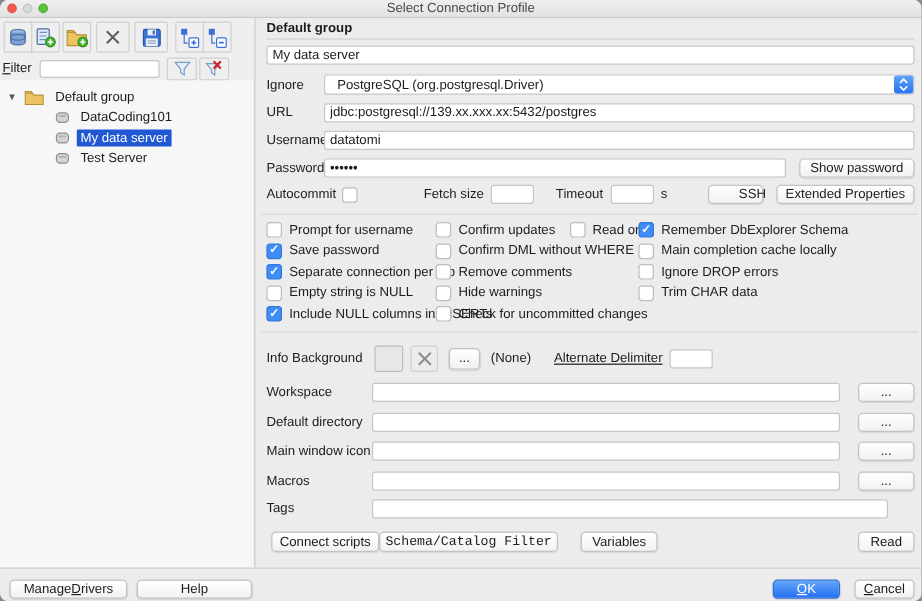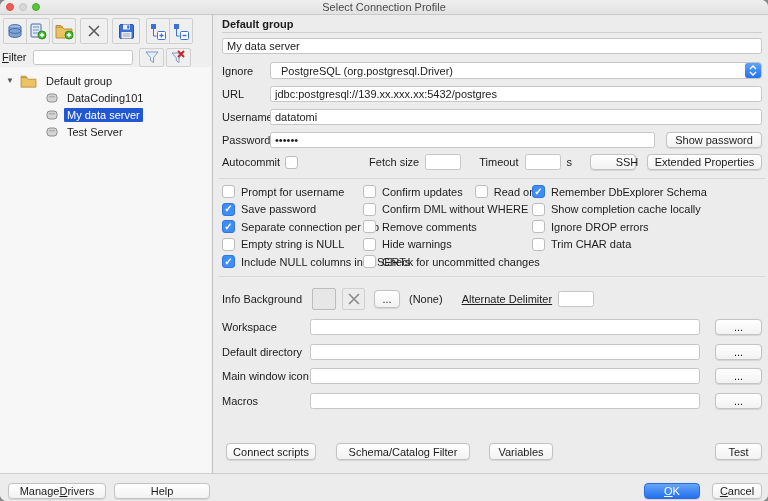--- a/index.html
+++ b/index.html
@@ -241,21 +241,21 @@
 
     <div class="rp" style="top:117px;">
       <span class="lbl">Password</span>
       <input style="width: 385px;" value="••••••">
       <button class="btn" style="margin-left:auto;width:96px;height:16px;">Show password</button>
     </div>
 
     <div class="rp" style="top:139px;">
       <span>Autocommit</span>
       <span class="cb" style="margin-left:5px;"></span>
-      <span style="margin-left:38px;padding-left:33px;">Fetch size</span>
+      <span style="margin-left:22px;padding-left:33px;">Fetch size</span>
       <input style="width: 36px; margin-left: 6px;" value="">
       <span style="margin-left:18px;">Timeout</span>
       <input style="width: 36px; margin-left: 6px;" value="">
       <span style="margin-left:6px;">s</span>
       <button class="btn" style="margin-left:auto;width:40px;height:16px;padding-left:36px;">SSH</button>
       <button class="btn" style="margin-left:11px;width:115px;height:16px;">Extended Properties</button>
     </div>
 
     <div class="sep" style="top:163px;"></div>
 
@@ -283,21 +283,21 @@
       <div class="cbi">
         <span class="cb checked"></span>
         <span class="cbt">Save password</span>
       </div>
       <div class="cbi">
         <span class="cb"></span>
         <span class="cbt">Confirm DML without WHERE</span>
       </div>
       <div class="cbi">
         <span class="cb"></span>
-        <span class="cbt">Show completion cache locally</span>
+        <span class="cbt">Main completion cache locally</span>
       </div>
 
       <div class="cbi">
         <span class="cb checked"></span>
         <span class="cbt">Separate connection per tab</span>
       </div>
       <div class="cbi">
         <span class="cb"></span>
         <span class="cbt">Remove comments</span>
       </div>
@@ -362,26 +362,30 @@
       <input style="width: 390px;" value="">
       <button class="btn" style="margin-left:auto;width:47px;height:16px;">...</button>
     </div>
 
     <div class="rp" style="top:378px;">
       <span class="lblw">Macros</span>
       <input style="width: 390px;" value="">
       <button class="btn" style="margin-left:auto;width:47px;height:16px;">...</button>
     </div>
 
+    <div class="rp" style="top:401px;">
+      <span class="lblw">Tags</span>
+      <input style="width: 430px;" value="">
+    </div>
 
     <div class="rp" style="top:428px;">
       <button class="btn" style="margin-left:4px;width:90px;">Connect scripts</button>
-      <button class="btn" style="margin-left:20px;width:134px;">Schema/Catalog Filter</button>
+      <button class="btn" style="width:149px;font-family:Liberation Mono, monospace;">Schema/Catalog Filter</button>
       <button class="btn" style="margin-left:19px;width:64px;">Variables</button>
-      <button class="btn" style="margin-left:auto;width:47px;">Test</button>
+      <button class="btn" style="margin-left:auto;width:47px;">Read</button>
     </div>
   </div>
 
   <div id="footer">
     <button class="btn" style="left:8px;width:98px;">Manage <u>D</u>rivers</button>
     <button class="btn" style="left:114px;width:96px;">Help</button>
     <button class="btn" id="ok-btn"><u>O</u>K</button>
     <button class="btn" style="left:712px;width:50px;"><u>C</u>ancel</button>
   </div>
 

